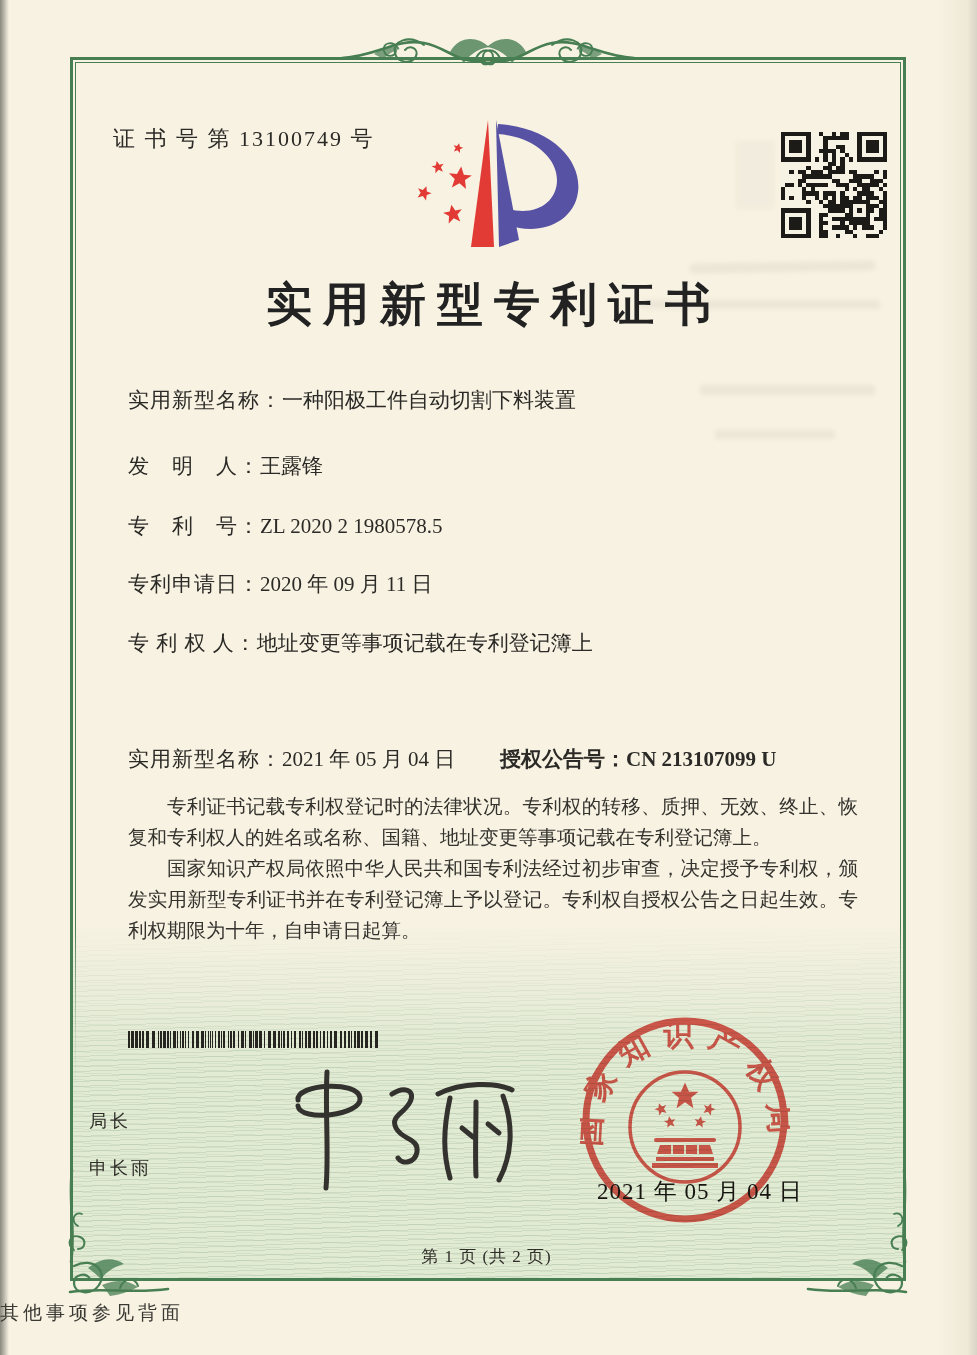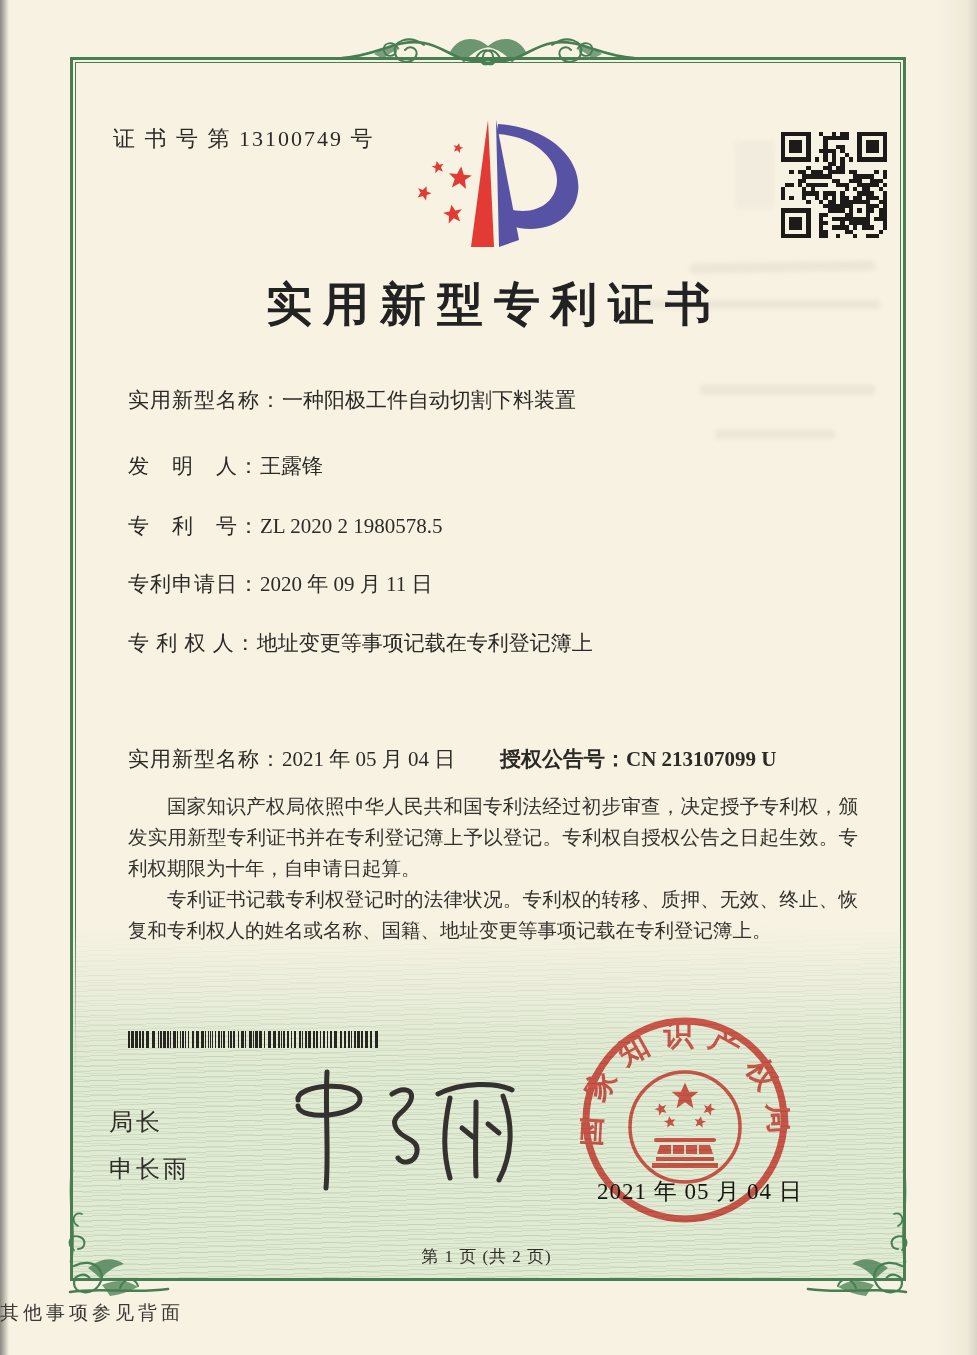--- a/index.html
+++ b/index.html
@@ -78,22 +78,22 @@
   
   .paras{
     position:absolute; left:128px; top:791px; width:730px;
     font-size:19.5px; line-height:31px; color:#33322d; font-weight:500;
     text-align:justify;
   }
   .paras p{text-indent:2em;}
   
   .barcode{position:absolute; left:128px; top:1031px; width:250px; height:17px;}
   .director{
-    position:absolute; left:109px; top:1098px;
-    font-size:24px; color:#2e2d28; letter-spacing:3px; line-height:47px;
+    position:absolute; left:89px; top:1098px;
+    font-size:18px; color:#2e2d28; letter-spacing:3px; line-height:47px;
     font-family:"Liberation Sans","DejaVu Sans",sans-serif;
   }
   .signature{position:absolute; left:272px; top:1058px; width:252px; height:138px;}
   .signature path{stroke:#33322e; fill:none; stroke-width:5; stroke-linecap:round; stroke-linejoin:round;}
   .seal{position:absolute; left:580px; top:1014px; width:210px; height:212px; mix-blend-mode:multiply; opacity:.93;}
   .seal .red-s{stroke:var(--seal_red); fill:none;}
   .seal .red-f{fill:var(--seal_red); stroke:none;}
   .seal text{
     font-size:30px; font-weight:bold; fill:var(--seal_red);
     letter-spacing:13px;
@@ -520,22 +520,22 @@
     <span class="lbl">专 利 权 人：</span><span class="val">地址变更等事项记载在专利登记簿上</span>
   </div>
   <div class="field-row fr7">
     <span class="lbl">实用新型名称：</span><span class="val">2021 年 05 月 04 日</span>
   </div>
   <div class="grant-no">
     <span class="lbl">授权公告号：</span><span class="val">CN 213107099 U</span>
   </div>
 
   <div class="paras">
+    <p>专利证书记载专利权登记时的法律状况。专利权的转移、质押、无效、终止、恢复和专利权人的姓名或名称、国籍、地址变更等事项记载在专利登记簿上。</p>
     <p>国家知识产权局依照中华人民共和国专利法经过初步审查，决定授予专利权，颁发实用新型专利证书并在专利登记簿上予以登记。专利权自授权公告之日起生效。专利权期限为十年，自申请日起算。</p>
-    <p>专利证书记载专利权登记时的法律状况。专利权的转移、质押、无效、终止、恢复和专利权人的姓名或名称、国籍、地址变更等事项记载在专利登记簿上。</p>
   </div>
 
   <svg class="barcode" id="barcode-svg" viewBox="0 0 250 17" preserveAspectRatio="none">
       <rect x="0" y="0" width="2" height="17" fill="#26251f"></rect>
       <rect x="3" y="0" width="3" height="17" fill="#26251f"></rect>
       <rect x="7" y="0" width="3" height="17" fill="#26251f"></rect>
       <rect x="11" y="0" width="2" height="17" fill="#26251f"></rect>
       <rect x="14" y="0" width="2" height="17" fill="#26251f"></rect>
       <rect x="18" y="0" width="3" height="17" fill="#26251f"></rect>
       <rect x="24" y="0" width="3" height="17" fill="#26251f"></rect>

